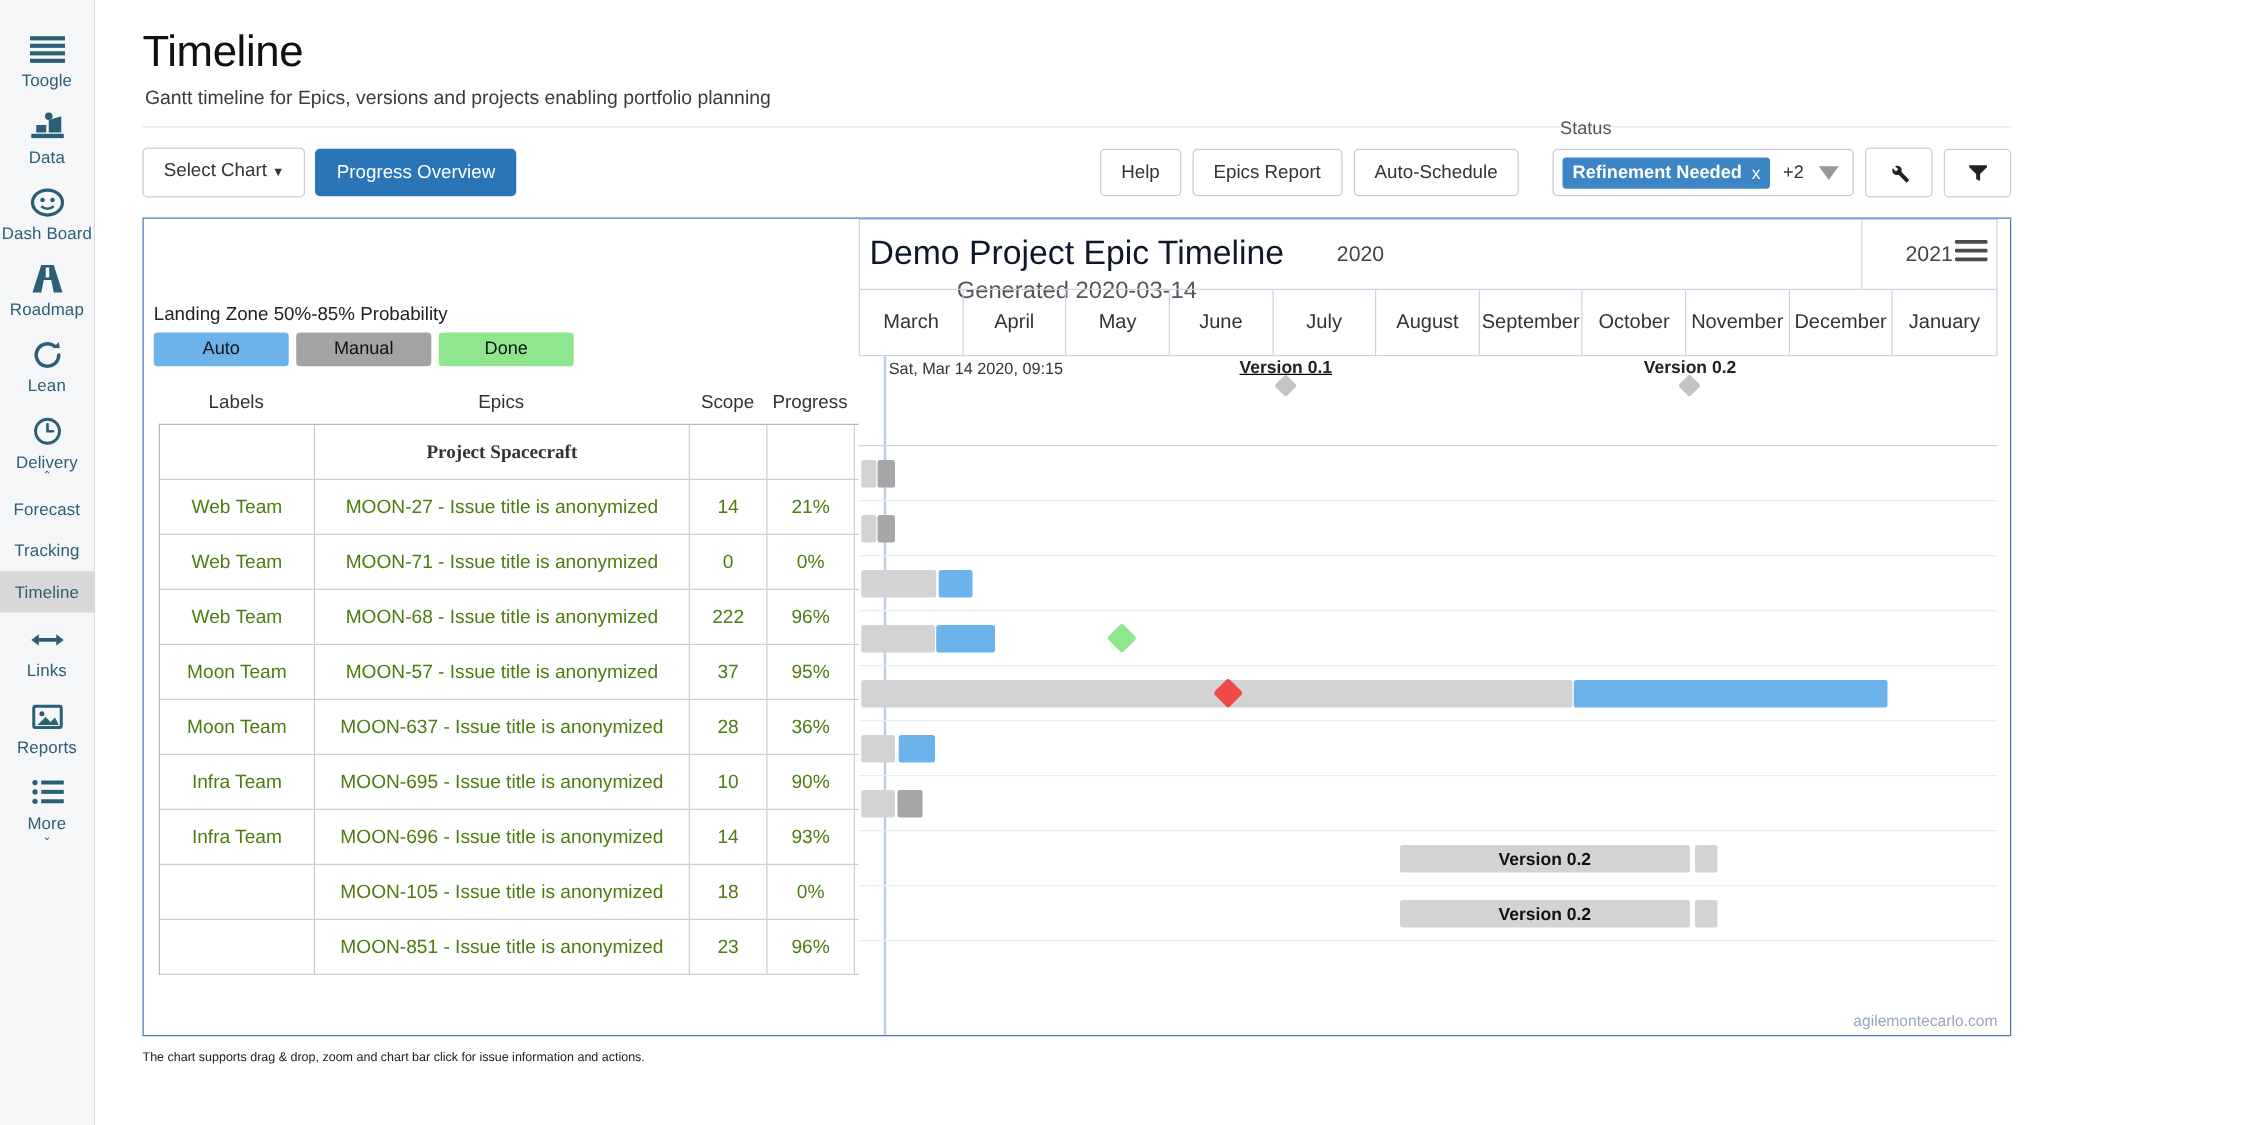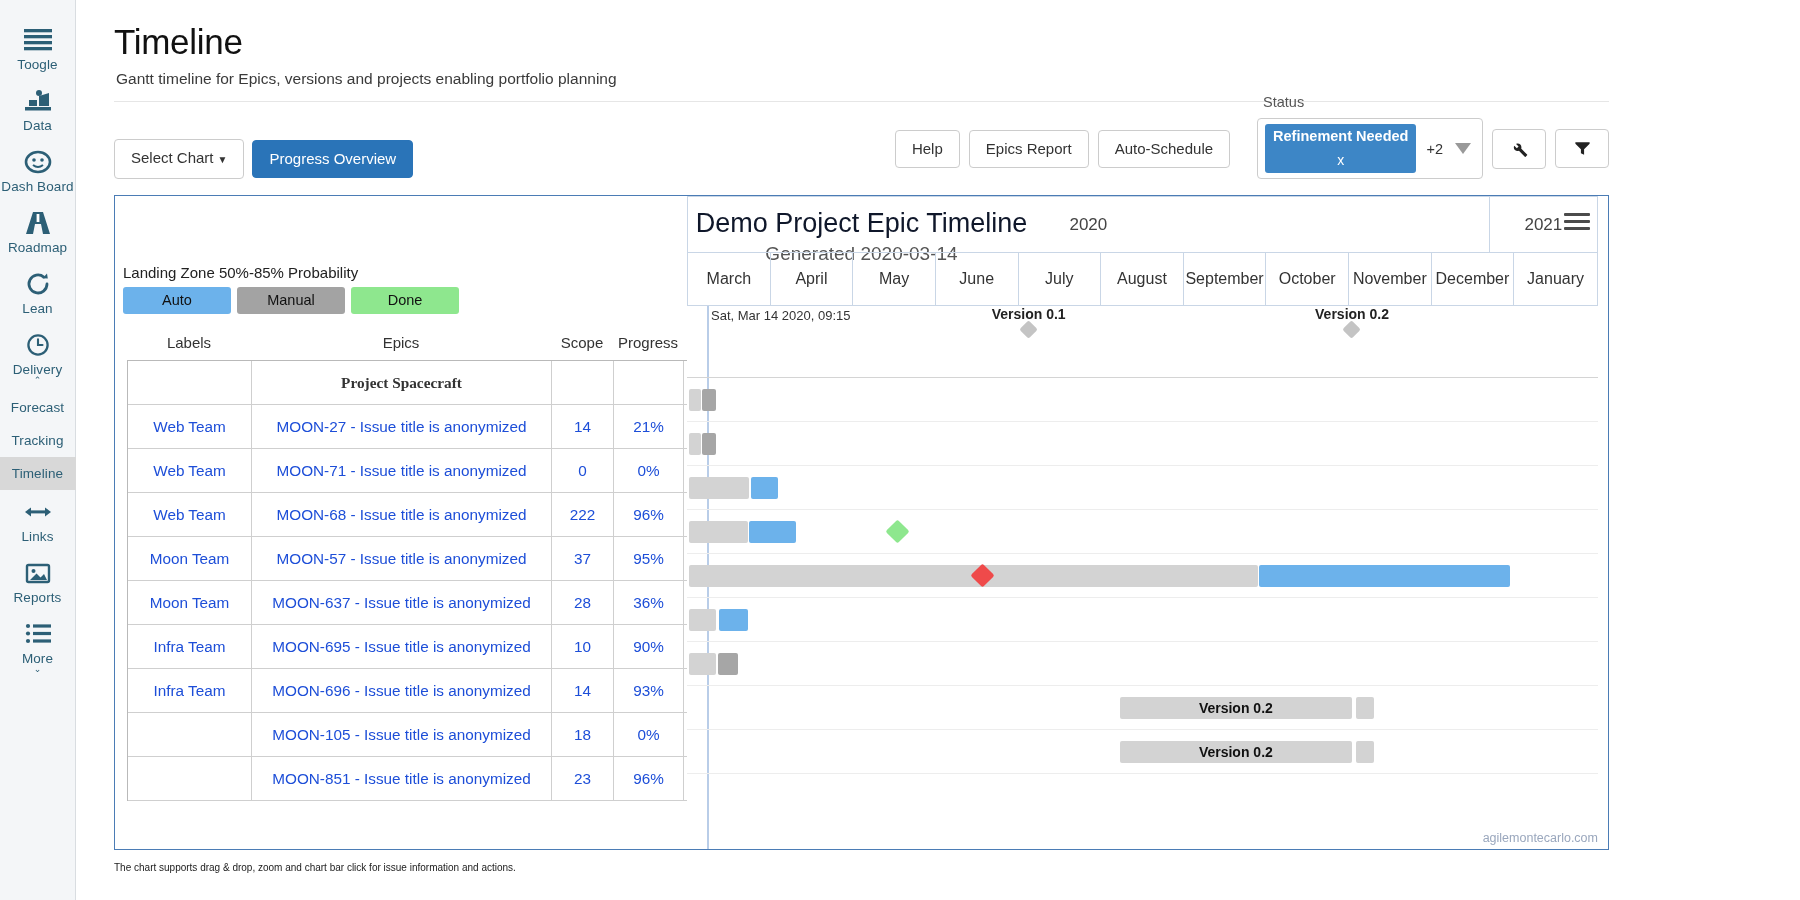--- a/index.html
+++ b/index.html
@@ -74,21 +74,21 @@
   }
   .status-box {
     border: 1px solid #ccc; border-radius: 4px; background: #fff;
     display: flex; align-items: center; gap: 10px;
     padding: 5px 8px 5px 7px; min-height: 38px;
   }
   .chip {
     background: #3d86c6; color: #fff; border-radius: 3px;
     font-size: 14.5px; padding: 4px 8px 5px 8px;
     display: inline-flex; align-items: center; gap: 8px;
-    font-weight: 600; cursor: pointer; flex-direction: column;
+    font-weight: 600; cursor: pointer;
   }
   .chip .x { font-weight: 400; font-size: 14px; }
   .plus-n { font-size: 14.5px; color: #333; }
   .dd-caret {
     width: 0; height: 0; border-left: 8px solid transparent;
     border-right: 8px solid transparent; border-top: 11px solid #999;
     margin-left: 2px; margin-right: 3px; cursor: pointer;
   }
 
   
@@ -121,21 +121,21 @@
   .tbl { position: absolute; left: 12px; top: 138px; width: 560px; }
   .tbl-head { display: flex; font-size: 15px; color: #333; padding-bottom: 9px; }
   .c-labels { width: 124px; text-align: center; }
   .c-epics  { width: 300px; text-align: center; }
   .c-scope  { width: 62px; text-align: center; }
   .c-prog   { width: 70px; text-align: center; }
   .tbl-grid { border-top: 1px solid #b9b9b9; border-left: 1px solid #b9b9b9; }
   .trow {
     display: flex; height: 44px; align-items: center;
     border-bottom: 1px solid #cfcfcf;
-    font-size: 15.3px; color: #1d4ed8;
+    font-size: 15.3px; color: #4d7c0f;
   }
   .trow .cell { height: 44px; display: flex; align-items: center; justify-content: center; border-right: 1px solid #cfcfcf; }
   .trow.group { font-weight: bold; color: #333; }
   .trow.group .cell.c-epics { font-weight: bold; font-family: Liberation Serif, serif; }
 
   
   .tl { position: absolute; left: 572px; top: 0; right: 10px; bottom: 0; }
   .tl-year-row { display: flex; border: 1px solid #c9d6e6; border-bottom: none; height: 56px; }
   .tl-year {
     display: flex; align-items: center; justify-content: center;
@@ -463,21 +463,21 @@
             <div class="tl-month" style="width: 9.09091%;">November</div>
             <div class="tl-month" style="width: 9.09091%;">December</div>
             <div class="tl-month" style="width: 9.09091%;">January</div>
           </div>
       </div>
 
       <div class="plot">
         <div class="nowline"></div>
         <div class="now-label">Sat, Mar 14 2020, 09:15</div>
         <div id="version-markers">
-            <div class="vmark" style="left: 37.5%;">
+            <div class="vmark" style="left: 37.5%; text-decoration: underline;">
               <div class="vtext">Version 0.1</div>
               <div class="vdia"></div>
             </div>
             <div class="vmark" style="left: 73%;">
               <div class="vtext">Version 0.2</div>
               <div class="vdia"></div>
             </div>
           </div>
         <div class="plot-rows" id="plot-rows">
             <div class="prow"></div>

